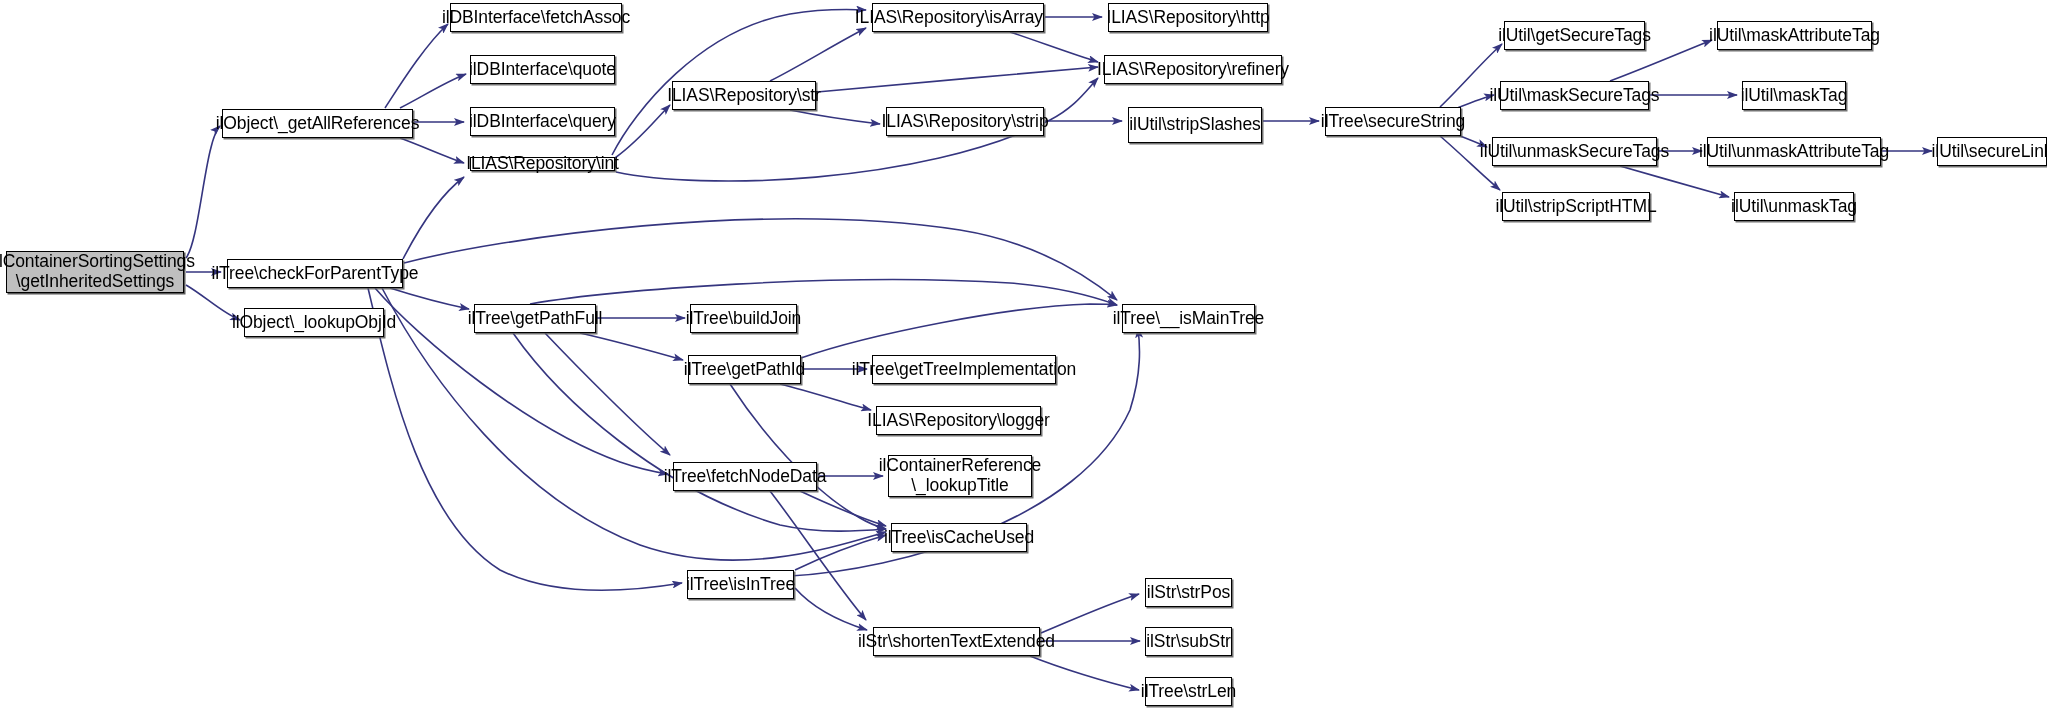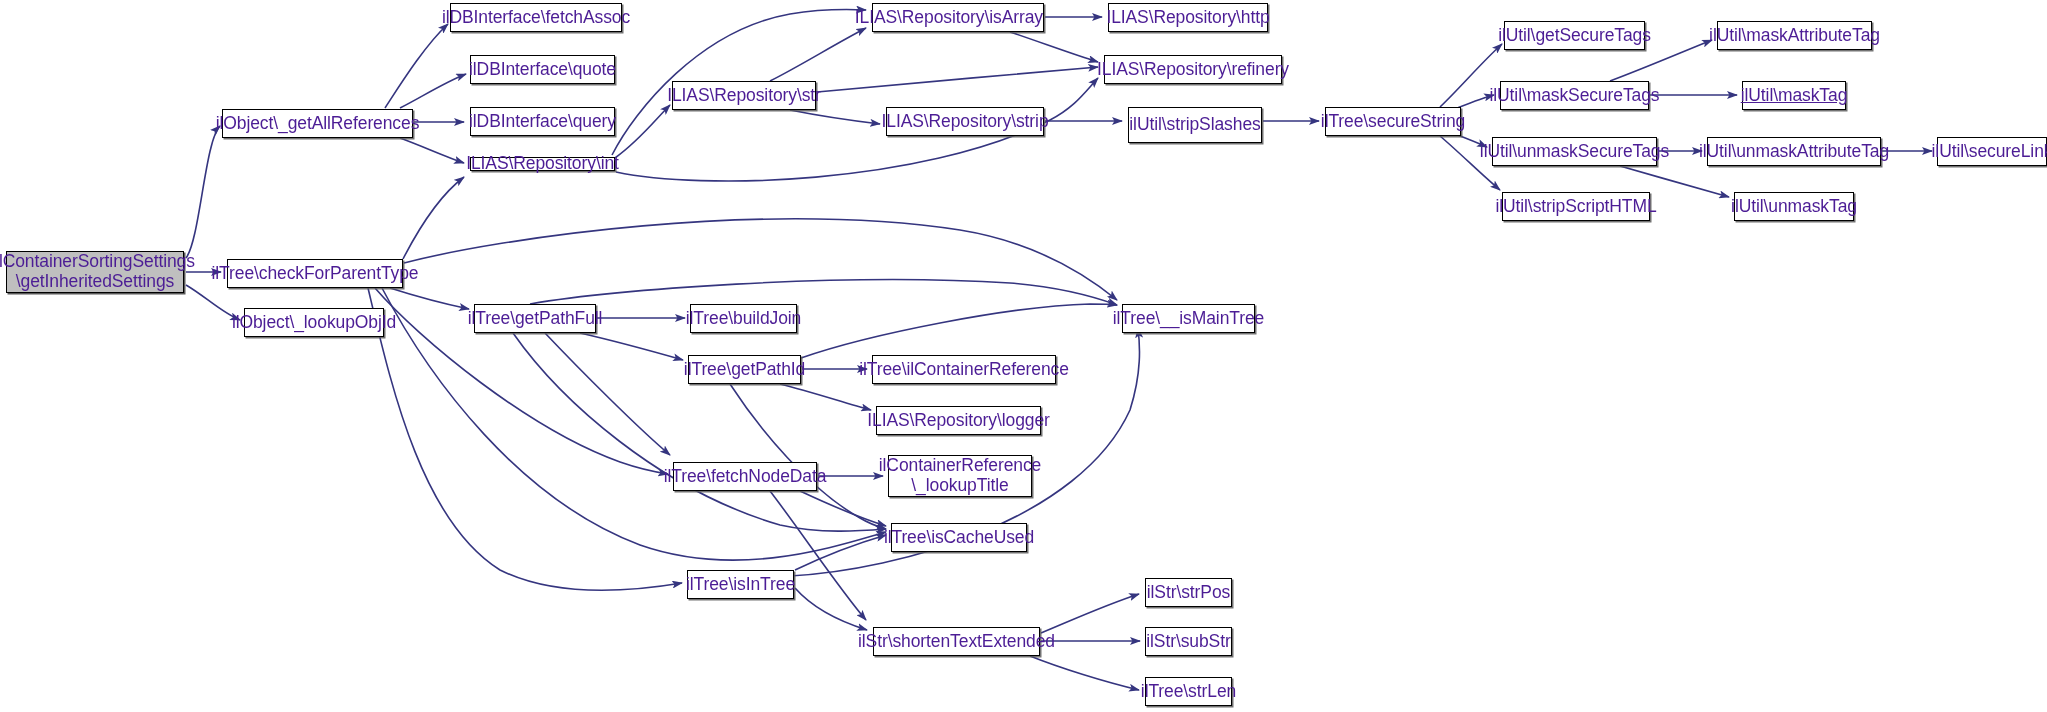--- a/index.html
+++ b/index.html
@@ -28,21 +28,21 @@
     left: 0;
     top: 0;
     width: 2047px;
     height: 712px;
   }
   .node {
     position: absolute;
     box-sizing: border-box;
     border: 1px solid #000000;
     background: #ffffff;
-    color: #4c1d95;
+    color: #000000;
     font-size: 17.5px;
     line-height: 1.12;
     display: flex;
     align-items: center;
     justify-content: center;
     text-align: center;
     white-space: pre;
     letter-spacing: -0.1px;
     box-shadow: 1.5px 1.5px 0 0 rgba(90,90,90,0.85);
   }
@@ -131,30 +131,30 @@
       <div class="node" style="left: 1108px; top: 3px; width: 160px; height: 29px;"><span class="node-label">ILIAS\Repository\http</span></div>
       <div class="node" style="left: 1104px; top: 55px; width: 178px; height: 29px;"><span class="node-label">ILIAS\Repository\refinery</span></div>
       <div class="node" style="left: 886px; top: 107px; width: 158px; height: 29px;"><span class="node-label">ILIAS\Repository\strip</span></div>
       <div class="node" style="left: 1128px; top: 107px; width: 134px; height: 36px;"><span class="node-label">ilUtil\stripSlashes</span></div>
       <div class="node" style="left: 1325px; top: 107px; width: 136px; height: 29px;"><span class="node-label">ilTree\secureString</span></div>
       <div class="node" style="left: 1504px; top: 21px; width: 141px; height: 29px;"><span class="node-label">ilUtil\getSecureTags</span></div>
       <div class="node" style="left: 1500px; top: 81px; width: 149px; height: 29px;"><span class="node-label">ilUtil\maskSecureTags</span></div>
       <div class="node" style="left: 1492px; top: 137px; width: 165px; height: 29px;"><span class="node-label">ilUtil\unmaskSecureTags</span></div>
       <div class="node" style="left: 1502px; top: 192px; width: 148px; height: 29px;"><span class="node-label">ilUtil\stripScriptHTML</span></div>
       <div class="node" style="left: 1717px; top: 21px; width: 155px; height: 29px;"><span class="node-label">ilUtil\maskAttributeTag</span></div>
-      <div class="node" style="left: 1742px; top: 81px; width: 104px; height: 29px; text-decoration: underline;"><span class="node-label">ilUtil\maskTag</span></div>
+      <div class="node" style="left: 1742px; top: 81px; width: 104px; height: 29px;"><span class="node-label">ilUtil\maskTag</span></div>
       <div class="node" style="left: 1707px; top: 137px; width: 174px; height: 29px; align-items: center;"><span class="node-label">ilUtil\unmaskAttributeTag</span></div>
       <div class="node" style="left: 1734px; top: 192px; width: 120px; height: 29px;"><span class="node-label">ilUtil\unmaskTag</span></div>
       <div class="node" style="left: 1937px; top: 137px; width: 110px; height: 29px;"><span class="node-label">ilUtil\secureLink</span></div>
       <div class="node" style="left: 227px; top: 259px; width: 176px; height: 29px;"><span class="node-label">ilTree\checkForParentType</span></div>
       <div class="node" style="left: 244px; top: 308px; width: 140px; height: 29px;"><span class="node-label">ilObject\_lookupObjId</span></div>
       <div class="node" style="left: 474px; top: 304px; width: 122px; height: 29px;"><span class="node-label">ilTree\getPathFull</span></div>
       <div class="node" style="left: 690px; top: 304px; width: 107px; height: 29px;"><span class="node-label">ilTree\buildJoin</span></div>
       <div class="node" style="left: 688px; top: 355px; width: 113px; height: 29px;"><span class="node-label">ilTree\getPathId</span></div>
-      <div class="node" style="left: 872px; top: 355px; width: 184px; height: 29px;"><span class="node-label">ilTree\ilContainerReference</span></div>
+      <div class="node" style="left: 872px; top: 355px; width: 184px; height: 29px;"><span class="node-label">ilTree\getTreeImplementation</span></div>
       <div class="node" style="left: 876px; top: 406px; width: 165px; height: 29px;"><span class="node-label">ILIAS\Repository\logger</span></div>
       <div class="node" style="left: 673px; top: 462px; width: 144px; height: 29px;"><span class="node-label">ilTree\fetchNodeData</span></div>
       <div class="node" style="left: 888px; top: 455px; width: 144px; height: 42px;"><span class="node-label">ilContainerReference
 \_lookupTitle</span></div>
       <div class="node" style="left: 891px; top: 523px; width: 136px; height: 29px;"><span class="node-label">ilTree\isCacheUsed</span></div>
       <div class="node" style="left: 1122px; top: 304px; width: 133px; height: 29px;"><span class="node-label">ilTree\__isMainTree</span></div>
       <div class="node" style="left: 687px; top: 570px; width: 107px; height: 29px;"><span class="node-label">ilTree\isInTree</span></div>
       <div class="node" style="left: 873px; top: 627px; width: 167px; height: 29px;"><span class="node-label">ilStr\shortenTextExtended</span></div>
       <div class="node" style="left: 1145px; top: 578px; width: 87px; height: 29px; justify-content: center;"><span class="node-label">ilStr\strPos</span></div>
       <div class="node" style="left: 1145px; top: 627px; width: 87px; height: 29px;"><span class="node-label">ilStr\subStr</span></div>

